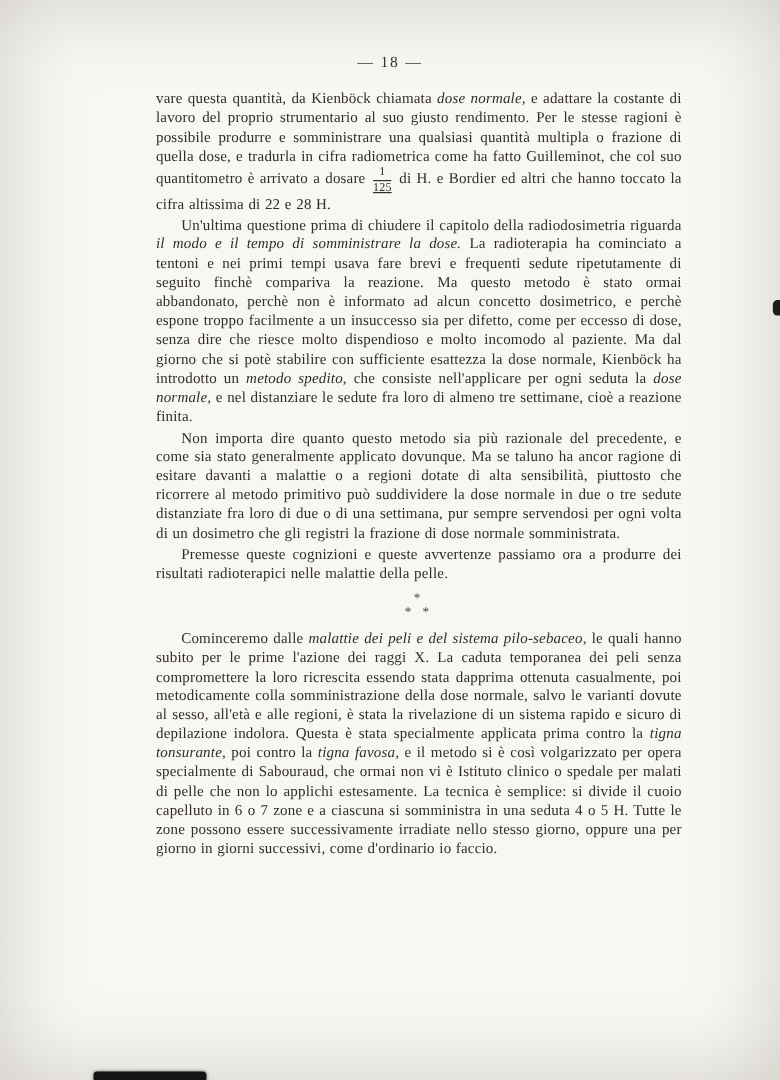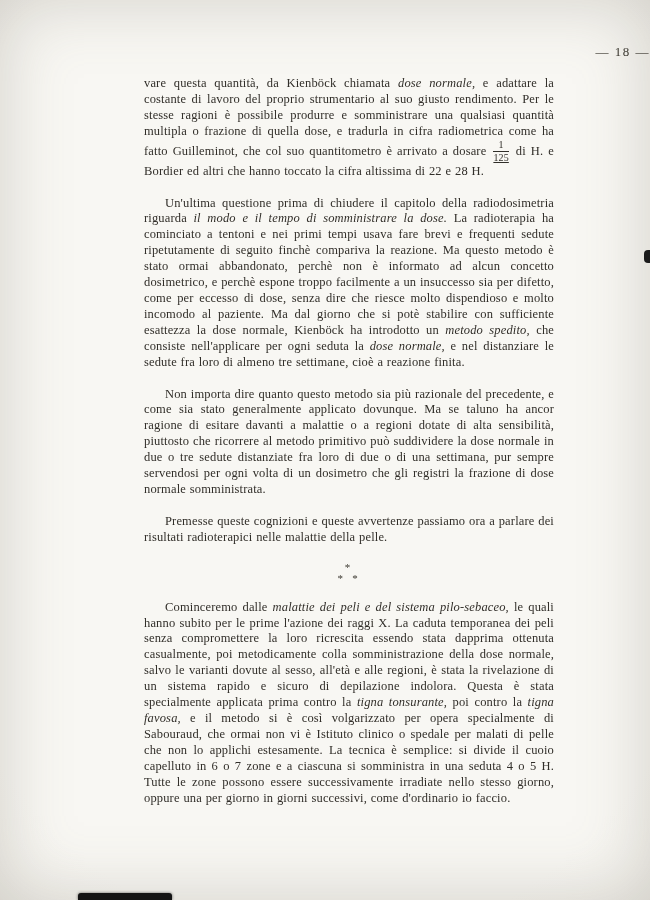--- a/index.html
+++ b/index.html
@@ -16,38 +16,38 @@
   .page {
     position: relative;
     width: 650px;
     height: 900px;
     background: radial-gradient(ellipse 120% 110% at 50% 45%, #f8f7f3 55%, #efede7 85%, #e3e0d8 100%);
     box-shadow: inset 0 0 70px rgba(110, 104, 90, 0.28);
     color: #2f2c28;
     overflow: hidden;
   }
   .page-number {
-    text-align: right;
+    text-align: center;
     padding-top: 44px;
     font-size: 13px;
     letter-spacing: 1.5px;
     color: #3a372f;
   }
   .text-block {
     margin: 15px auto 0 128px;
     width: 442px;
     text-align: justify;
     font-size: 12.5px;
     line-height: 15.9px;
     letter-spacing: 0.15px;
     word-spacing: 0.5px;
     color: #312e29;
   }
   .text-block p {
-    margin: 16px;
+    margin: 2px;
   }
   .text-block p.indent {
     text-indent: 21px;
   }
   .italic {
     font-style: italic;
   }
   .frac {
     display: inline-block;
     vertical-align: -7px;
@@ -98,21 +98,21 @@
 </head>
 <body>
 
 <div class="page">
   <div class="page-number">— 18 —</div>
 
   <div class="text-block" id="text-block">
       <p><span>vare questa quantità, da Kienböck chiamata </span><span class="italic">dose normale,</span><span> e adattare la costante di lavoro del proprio strumentario al suo giusto rendimento. Per le stesse ragioni è possibile produrre e somministrare una qualsiasi quantità multipla o frazione di quella dose, e tradurla in cifra radiometrica come ha fatto Guilleminot, che col suo quantitometro è arrivato a dosare </span><span class="frac"><span class="num">1</span><span class="den">125</span></span><span> di H. e Bordier ed altri che hanno toccato la cifra altissima di 22 e 28 H.</span></p>
       <p class="indent"><span>Un'ultima questione prima di chiudere il capitolo della radiodosimetria riguarda </span><span class="italic">il modo e il tempo di somministrare la dose.</span><span> La radioterapia ha cominciato a tentoni e nei primi tempi usava fare brevi e frequenti sedute ripetutamente di seguito finchè compariva la reazione. Ma questo metodo è stato ormai abbandonato, perchè non è informato ad alcun concetto dosimetrico, e perchè espone troppo facilmente a un insuccesso sia per difetto, come per eccesso di dose, senza dire che riesce molto dispendioso e molto incomodo al paziente. Ma dal giorno che si potè stabilire con sufficiente esattezza la dose normale, Kienböck ha introdotto un </span><span class="italic">metodo spedito,</span><span> che consiste nell'applicare per ogni seduta la </span><span class="italic">dose normale,</span><span> e nel distanziare le sedute fra loro di almeno tre settimane, cioè a reazione finita.</span></p>
       <p class="indent"><span>Non importa dire quanto questo metodo sia più razionale del precedente, e come sia stato generalmente applicato dovunque. Ma se taluno ha ancor ragione di esitare davanti a malattie o a regioni dotate di alta sensibilità, piuttosto che ricorrere al metodo primitivo può suddividere la dose normale in due o tre sedute distanziate fra loro di due o di una settimana, pur sempre servendosi per ogni volta di un dosimetro che gli registri la frazione di dose normale somministrata.</span></p>
-      <p class="indent"><span>Premesse queste cognizioni e queste avvertenze passiamo ora a parlare dei risultati radioterapici nelle malattie della pelle.</span></p>
+      <p class="indent"><span>Premesse queste cognizioni e queste avvertenze passiamo ora a produrre dei risultati radioterapici nelle malattie della pelle.</span></p>
       <div class="asterism">
         <div>*</div>
         <div>* *</div>
       </div>
       <p class="indent"><span>Cominceremo dalle </span><span class="italic">malattie dei peli e del sistema pilo-sebaceo,</span><span> le quali hanno subito per le prime l'azione dei raggi X. La caduta temporanea dei peli senza compromettere la loro ricrescita essendo stata dapprima ottenuta casualmente, poi metodicamente colla somministrazione della dose normale, salvo le varianti dovute al sesso, all'età e alle regioni, è stata la rivelazione di un sistema rapido e sicuro di depilazione indolora. Questa è stata specialmente applicata prima contro la </span><span class="italic">tigna tonsurante,</span><span> poi contro la </span><span class="italic">tigna favosa,</span><span> e il metodo si è così volgarizzato per opera specialmente di Sabouraud, che ormai non vi è Istituto clinico o spedale per malati di pelle che non lo applichi estesamente. La tecnica è semplice: si divide il cuoio capelluto in 6 o 7 zone e a ciascuna si somministra in una seduta 4 o 5 H. Tutte le zone possono essere successivamente irradiate nello stesso giorno, oppure una per giorno in giorni successivi, come d'ordinario io faccio.</span></p>
     </div>
 
   <div class="artifact artifact-bottom"></div>
   <div class="artifact artifact-right"></div>
 </div>

